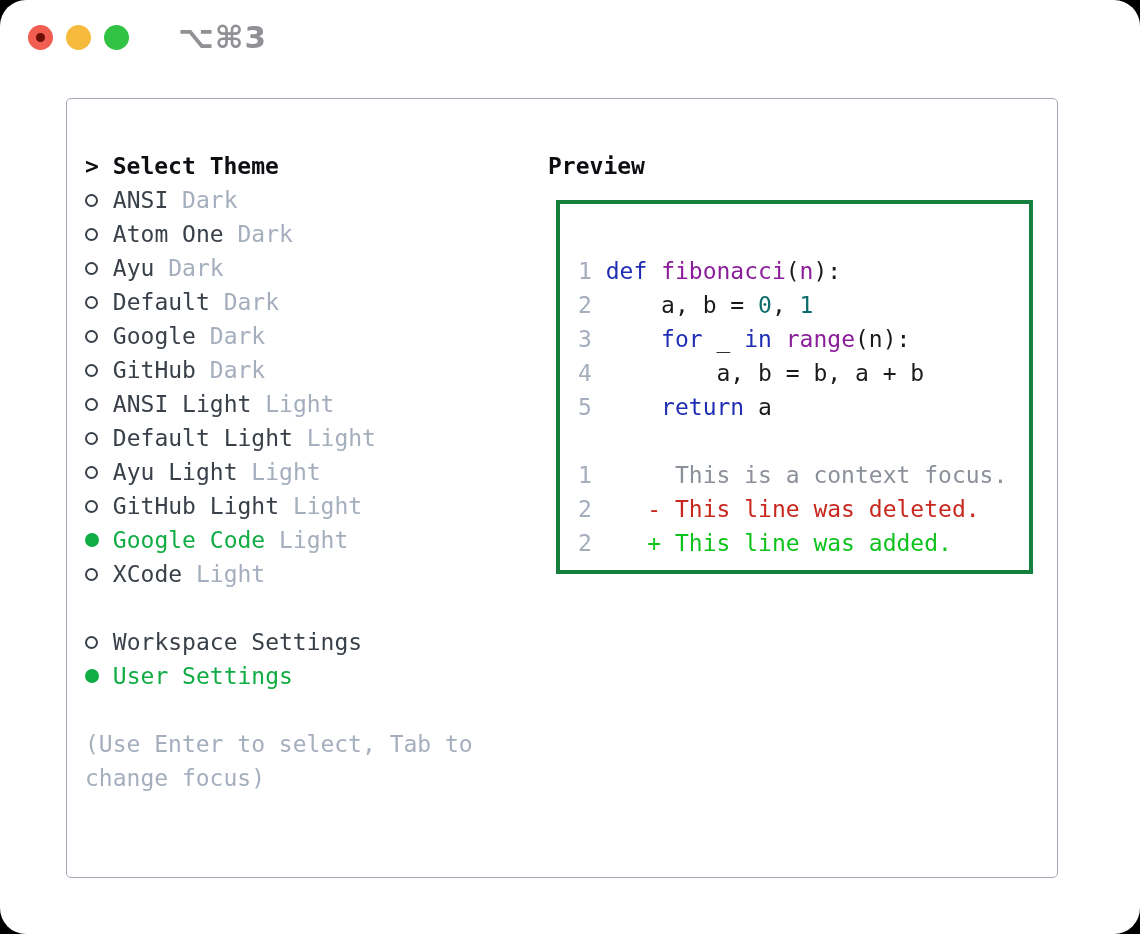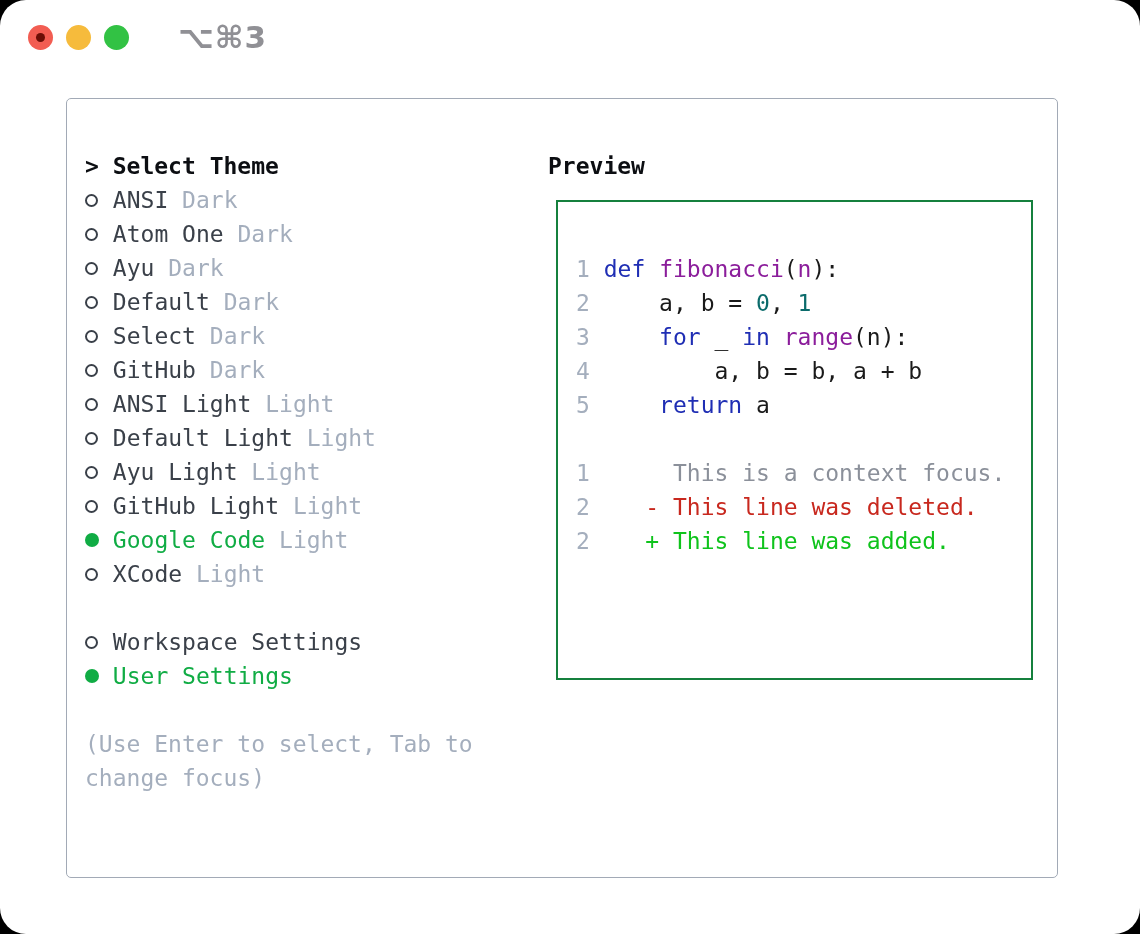--- a/index.html
+++ b/index.html
@@ -52,22 +52,22 @@
   }
   .t-name{color:#3a4049;}
   .t-name.sel{color:#10ac44;}
   .t-variant{color:#a4aebd;}
   .apply-title{color:#0c0e12;}
   .hint{color:#a4aebd;}
   
   .preview-title{position:absolute;left:481px;top:50px;font-weight:bold;color:#0c0e12;}
   .preview-box{
     position:absolute;left:489px;top:101px;
-    width:477px;height:480px;
-    border:2px solid #15803d;box-sizing:border-box;
+    width:477px;height:374px;
+    border:4px solid #15803d;box-sizing:border-box;
     background:#fff;
   }
   .code{position:absolute;left:18px;top:50px;}
   .ln{color:#a4aebd;}
   .tok-kw{color:#1f2eb4;}
   .tok-fn{color:#8b1d9b;}
   .tok-num{color:#0b6b6b;}
   .tok-pl{color:#1a1a1a;}
   .tok-ctx{color:#8b909a;}
   .tok-del{color:#c8281e;}
@@ -87,21 +87,21 @@
 
   <div class="panel">
 
     <div class="left-col">
       <div class="lrow"><span class="prefix">&gt;</span><span> </span><span class="picker-title">Select Theme</span></div>
       <div id="theme-list">
           <div class="lrow"><span class="cell ring"></span><span> </span><span class="t-name">ANSI</span><span> </span><span class="t-variant">Dark</span></div>
           <div class="lrow"><span class="cell ring"></span><span> </span><span class="t-name">Atom One</span><span> </span><span class="t-variant">Dark</span></div>
           <div class="lrow"><span class="cell ring"></span><span> </span><span class="t-name">Ayu</span><span> </span><span class="t-variant">Dark</span></div>
           <div class="lrow"><span class="cell ring"></span><span> </span><span class="t-name">Default</span><span> </span><span class="t-variant">Dark</span></div>
-          <div class="lrow"><span class="cell ring"></span><span> </span><span class="t-name">Select</span><span> </span><span class="t-variant">Dark</span></div>
+          <div class="lrow"><span class="cell ring"></span><span> </span><span class="t-name">Google</span><span> </span><span class="t-variant">Dark</span></div>
           <div class="lrow"><span class="cell ring"></span><span> </span><span class="t-name">GitHub</span><span> </span><span class="t-variant">Dark</span></div>
           <div class="lrow"><span class="cell ring"></span><span> </span><span class="t-name">ANSI Light</span><span> </span><span class="t-variant">Light</span></div>
           <div class="lrow"><span class="cell ring"></span><span> </span><span class="t-name">Default Light</span><span> </span><span class="t-variant">Light</span></div>
           <div class="lrow"><span class="cell ring"></span><span> </span><span class="t-name">Ayu Light</span><span> </span><span class="t-variant">Light</span></div>
           <div class="lrow"><span class="cell ring"></span><span> </span><span class="t-name">GitHub Light</span><span> </span><span class="t-variant">Light</span></div>
           <div class="lrow"><span class="cell dot"></span><span> </span><span class="t-name sel">Google Code</span><span> </span><span class="t-variant">Light</span></div>
           <div class="lrow"><span class="cell ring"></span><span> </span><span class="t-name">XCode</span><span> </span><span class="t-variant">Light</span></div>
         </div>
       <div class="lrow"></div>
       <div id="apply-list">

